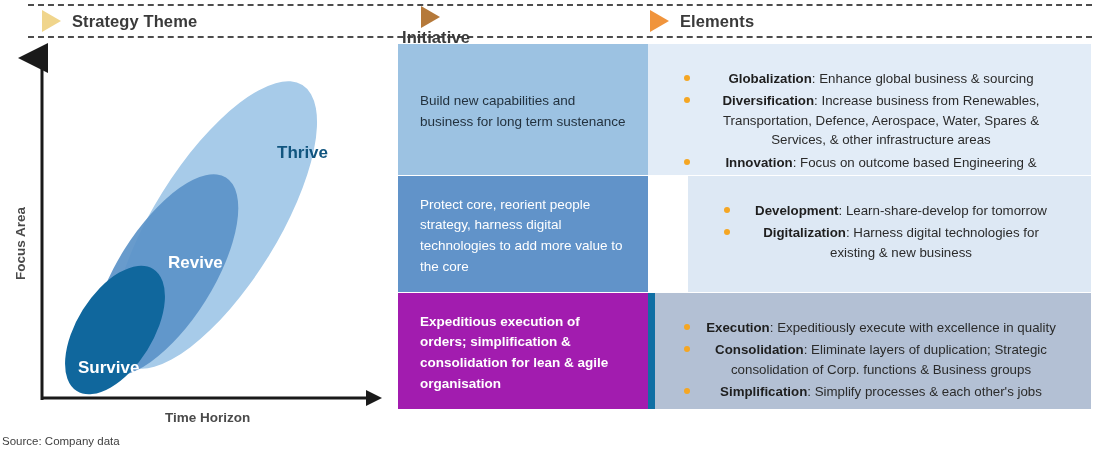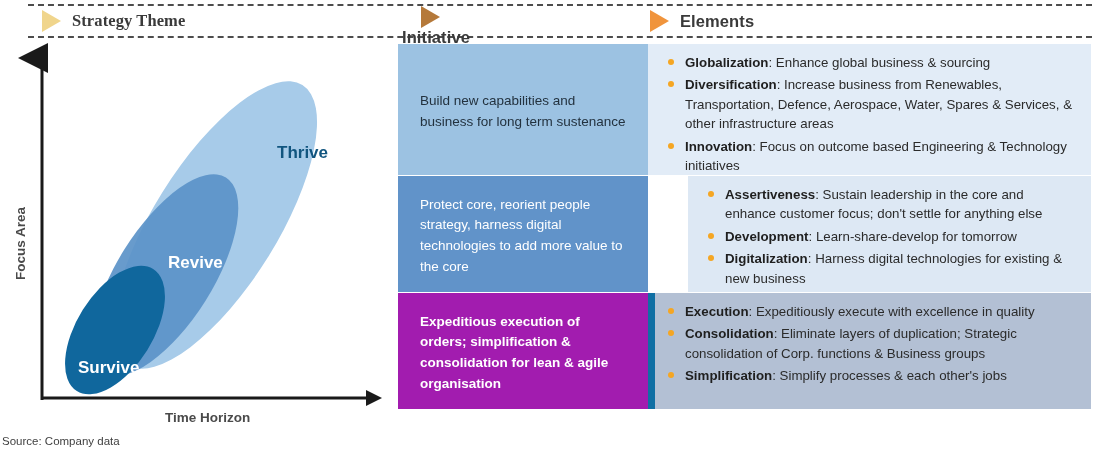--- a/index.html
+++ b/index.html
@@ -9,21 +9,21 @@
     color:#333333;
   }
 
   
   .header-band{
     position:absolute;left:28px;top:4px;width:1064px;height:34px;
     border-top:2px dashed #4d4d4d;border-bottom:2px dashed #4d4d4d;
     box-sizing:border-box;
   }
   .hdr-cell{position:absolute;top:0;height:30px;display:flex;align-items:center;}
-  .hdr-strategy{left:14px;font-family:Liberation Serif, serif;}
+  .hdr-strategy{left:14px;}
   .hdr-initiative{left:374px;flex-direction:column;}
   .hdr-elements{left:622px;}
   .tri{
     width:0;height:0;border-style:solid;border-width:11px 0 11px 19px;
     border-color:transparent transparent transparent #f0d58c;
     margin-right:11px;flex:0 0 auto;
   }
   .tri.brown{border-left-color:#b5793a;}
   .tri.orange{border-left-color:#f0943c;}
   .hdr-label{
@@ -71,21 +71,21 @@
   .r3 .init-cell{background:#a21caf;color:#ffffff;font-weight:bold;align-items:center;}
 
   .elem-cell{
     flex:1 1 auto;box-sizing:border-box;padding:9px 14px 8px 10px;
     border-left:7px solid transparent;
   }
   .r1 .elem-cell{background:#e2ecf7;border-left-color:#e2ecf7;}
   .r2 .elem-cell{background:#dde8f4;border-left-color:#dde8f4;}
   .r3 .elem-cell{background:#b3c0d4;border-left-color:#0f6fa4;}
 
-  .bullets{list-style:none;margin:0;padding:0;}
+  .bullets{list-style:none;margin:16px;padding:0;text-align:center;}
   .bullets li{
     position:relative;padding-left:20px;margin-bottom:3px;
     font-size:13.3px;line-height:1.46;color:#2b2b2b;
   }
   .bullets li::before{
     content:"";position:absolute;left:3px;top:6px;
     width:6px;height:6px;border-radius:50%;background:#f5a623;
   }
   .bullets b{font-weight:bold;color:#1f1f1f;}
 </style>
@@ -144,21 +144,20 @@
         <li><b>Diversification</b><span>: Increase business from Renewables, Transportation, Defence, Aerospace, Water, Spares &amp; Services, &amp; other infrastructure areas</span></li>
         <li><b>Innovation</b><span>: Focus on outcome based Engineering &amp; Technology initiatives</span></li>
       </ul>
     </div>
   </div>
 
   <div class="row r2">
     <div class="init-cell">Protect core, reorient people strategy, harness digital technologies to add more value to the core</div>
     <div class="elem-cell">
       <ul class="bullets">
-        <li><b>Assertiveness</b><span>: Sustain leadership in the core and enhance customer focus; don't settle for anything else</span></li>
         <li><b>Development</b><span>: Learn-share-develop for tomorrow</span></li>
         <li><b>Digitalization</b><span>: Harness digital technologies for existing &amp; new business</span></li>
       </ul>
     </div>
   </div>
 
   <div class="row r3">
     <div class="init-cell">Expeditious execution of orders; simplification &amp; consolidation for lean &amp; agile organisation</div>
     <div class="elem-cell">
       <ul class="bullets">

